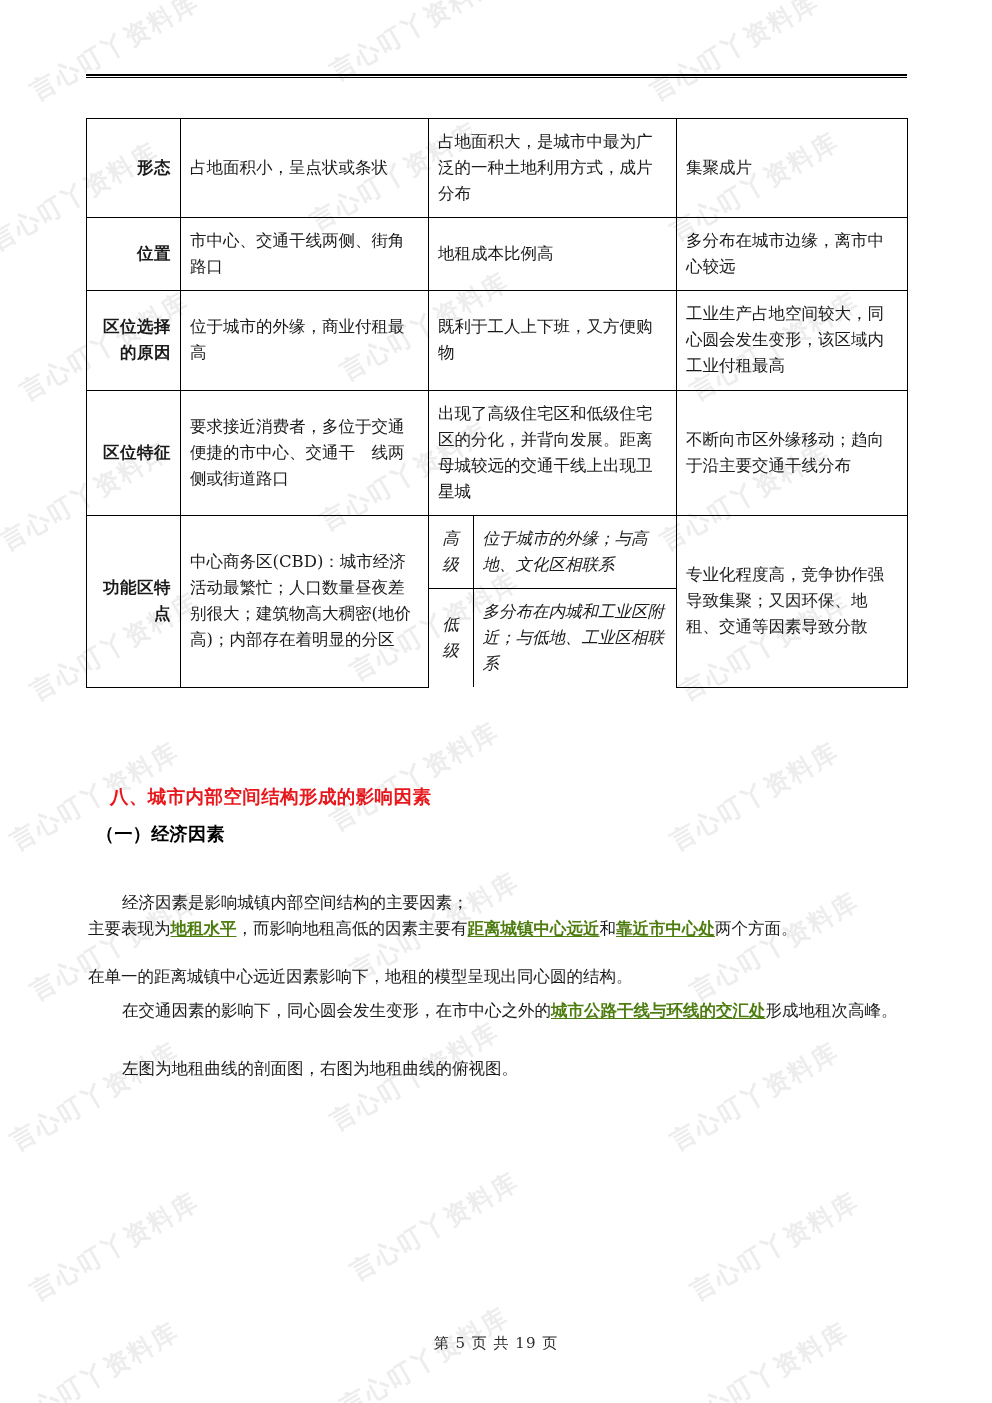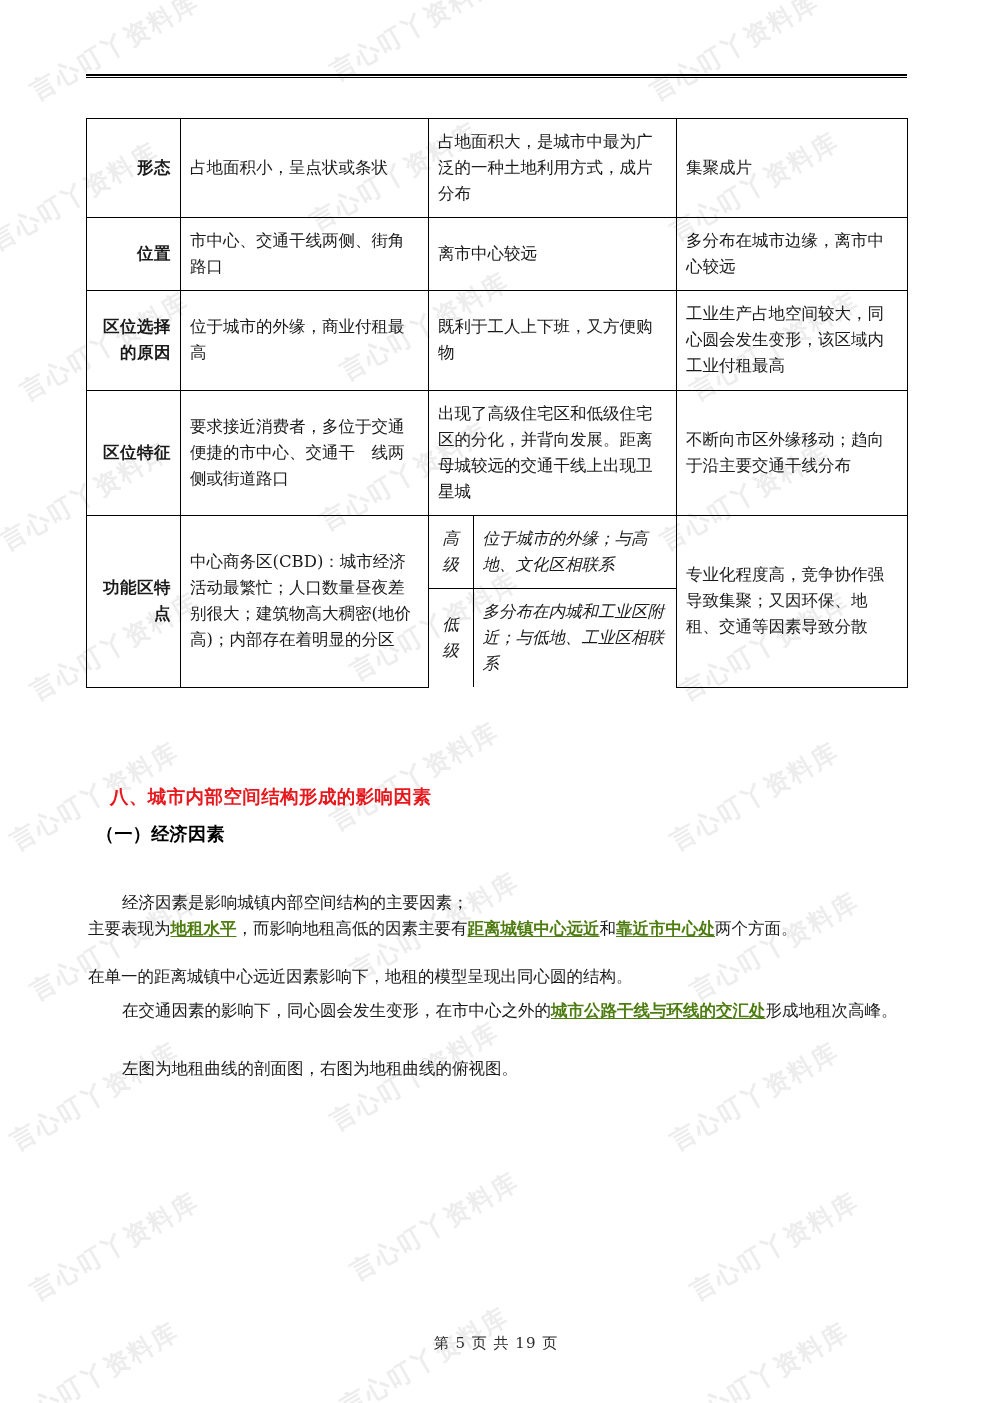--- a/index.html
+++ b/index.html
@@ -204,21 +204,21 @@
       <tbody>
         <tr>
           <td class="rowhead">形态</td>
           <td>占地面积小，呈点状或条状</td>
           <td>占地面积大，是城市中最为广泛的一种土地利用方式，成片分布</td>
           <td>集聚成片</td>
         </tr>
         <tr>
           <td class="rowhead">位置</td>
           <td>市中心、交通干线两侧、街角路口</td>
-          <td>离市中心较远</td>
+          <td>地租成本比例高</td>
           <td>多分布在城市边缘，离市中心较远</td>
         </tr>
         <tr>
           <td class="rowhead">区位选择的原因</td>
           <td>位于城市的外缘，商业付租最高</td>
           <td>既利于工人上下班，又方便购物</td>
           <td>工业生产占地空间较大，同心圆会发生变形，该区域内工业付租最高</td>
         </tr>
         <tr>
           <td class="rowhead">区位特征</td>

